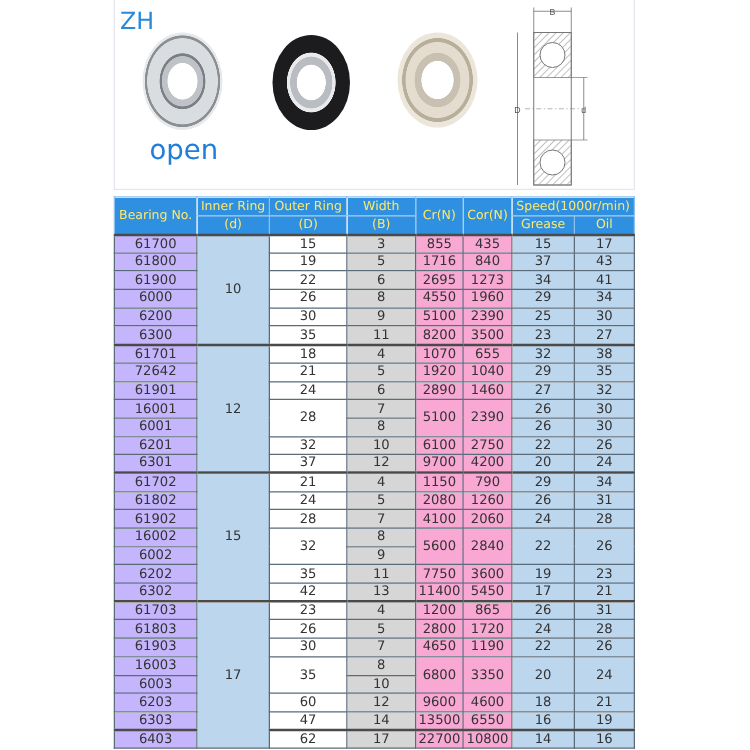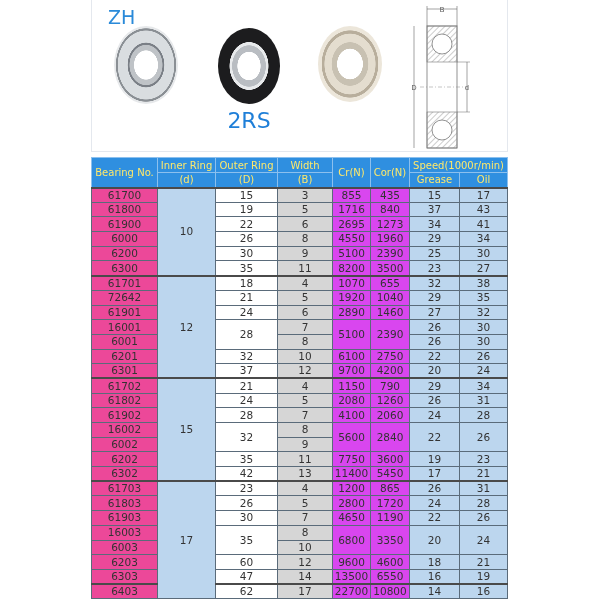--- a/index.html
+++ b/index.html
@@ -3,21 +3,21 @@
 <meta charset="utf-8">
 <style>
   * { box-sizing: border-box; margin: 0; padding: 0; }
   html, body { width: 600px; height: 600px; background: #ffffff; overflow: hidden; }
   body { font-family: "DejaVu Sans", sans-serif; position: relative; }
 
   .panel {
     position: absolute; left: 91px; top: 0; width: 417px; height: 152px;
     background: #ffffff; border: 1px solid #e4e8ee; border-top: none;
   }
-  .brand { position: absolute; left: 4px; top: 6px; font-size: 19px; color: #2a8ad9; margin-left: 12px; }
+  .brand { position: absolute; left: 4px; top: 6px; font-size: 19px; color: #2a8ad9; }
   .bearing {
     position: absolute; border-radius: 50%;
   }
   .caption { position: absolute; font-size: 22px; color: #1f7fd8; text-align: center; width: 90px; }
 
   .diagram { position: absolute; left: 318px; top: 4px; width: 90px; height: 146px; }
 
   table.spec {
     position: absolute; left: 91px; top: 157px; width: 416px;
     border-collapse: collapse; table-layout: fixed;
@@ -25,38 +25,38 @@
   }
   table.spec th, table.spec td {
     text-align: center; vertical-align: middle; padding: 0; line-height: 13px;
     border: 1px solid #5a6b7a; overflow: hidden; white-space: nowrap;
   }
   table.spec th {
     background: #2f8fe0; color: #ffe96a; font-weight: normal; font-size: 10px; height: 15px;
     border-color: #8cc0ee;
   }
   table.spec td { height: 14.7px; }
-  td.no { background: #ec4899; color: #333; }
+  td.no { background: #c4b5fd; color: #333; }
   td.inner { background: #bcd6ee; }
   td.outer { background: #ffffff; }
   td.width { background: #d6d6d6; }
-  td.load { background: #d946ef; }
+  td.load { background: #f9a8d4; }
   td.speed { background: #bcd6ee; }
   tr.grp-start td { border-top: 2px solid #4a4a4a; }
 </style>
 </head>
 <body>
 
 <div class="panel">
   <div class="brand">ZH</div>
 
   <div class="bearing" style="left:22px;top:26px;width:64px;height:78px;background:radial-gradient(ellipse at center,#fff 0 26%,#bfc3c7 27% 36%,#7a7f86 37% 40%,#d9dde0 41% 62%,#8a8f94 63% 66%,#e6e8ea 67% 90%,#8b9095 91% 100%);"></div>
+  <div class="caption" style="left:10px;top:108px;">open</div>
 
   <div class="bearing" style="left:126px;top:28px;width:62px;height:76px;background:radial-gradient(ellipse at center,#fff 0 26%,#b9bdc2 27% 38%,#e8eaec 39% 44%,#1c1c1e 45% 86%,#cfd2d5 87% 93%,#777b80 94% 100%);"></div>
-  <div class="caption" style="left:112px;top:108px;">2RS</div>
 
   <div class="bearing" style="left:226px;top:26px;width:64px;height:76px;background:radial-gradient(ellipse at center,#fff 0 28%,#c8c1b2 29% 40%,#e4ddcf 41% 56%,#b8ae9c 57% 62%,#ece6da 63% 86%,#9a9282 87% 100%);"></div>
 
   <svg class="diagram" viewBox="0 0 90 146">
     <defs>
       <pattern id="hatch" width="4" height="4" patternUnits="userSpaceOnUse" patternTransform="rotate(45)">
         <line x1="0" y1="0" x2="0" y2="4" stroke="#999" stroke-width="1"></line>
       </pattern>
     </defs>
 

